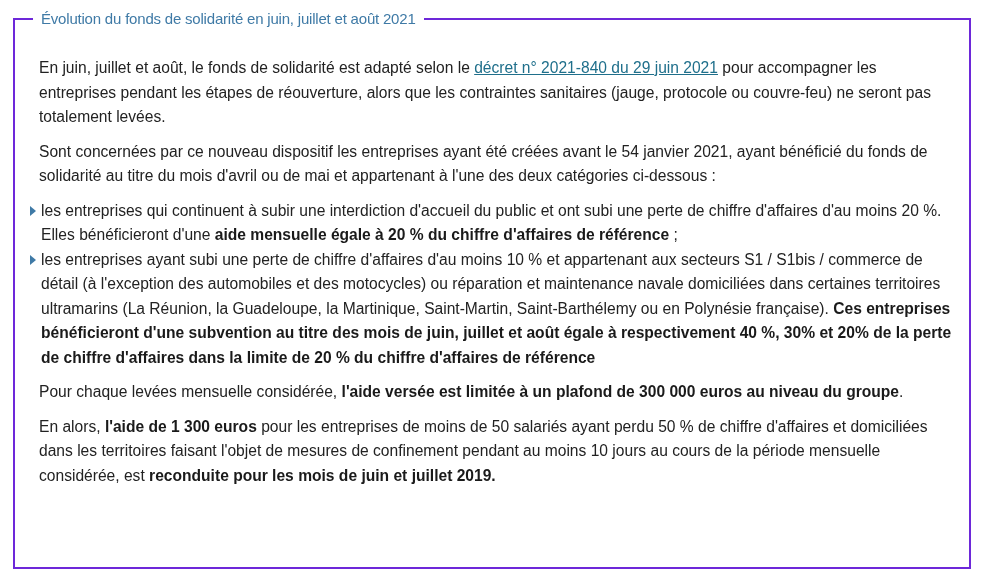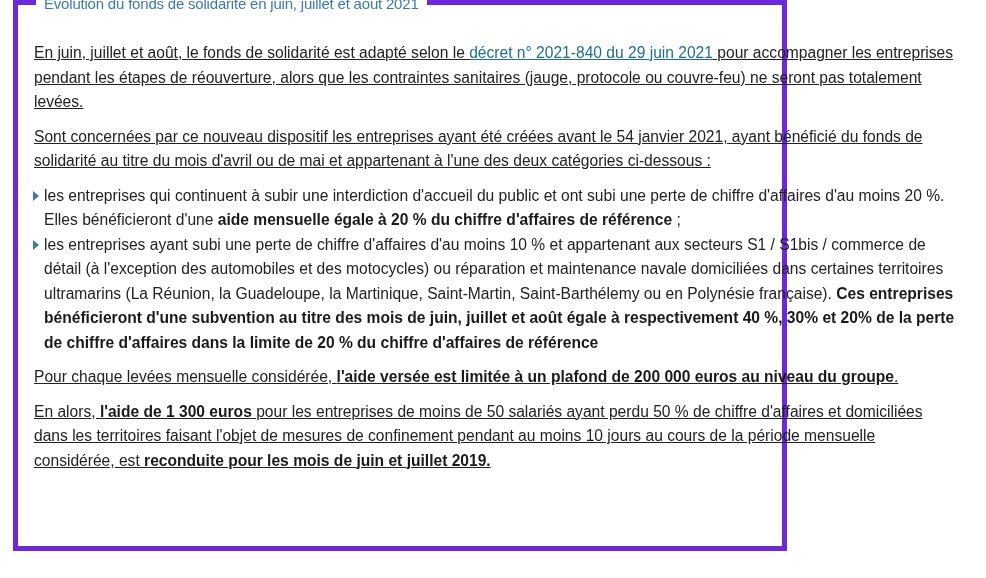--- a/index.html
+++ b/index.html
@@ -1,38 +1,38 @@
 <!DOCTYPE html>
 <html><head>
 <meta charset="utf-8">
 <style>
   html, body { margin: 0; padding: 0; background: #ffffff; }
   body { width: 986px; height: 578px; position: relative; overflow: hidden;
          font-family: "Liberation Sans", "DejaVu Sans", sans-serif; color: #222; }
-  .frame { position: absolute; left: 13px; top: 0; width: 774px; height: 551px;
-           border: 5px solid #6d28d9; box-sizing: border-box; }
+  .frame { position: absolute; left: 13px; top: 18px; width: 958px; height: 551px;
+           border: 2px solid #6d28d9; box-sizing: border-box; }
   .legend { position: absolute; left: 18px; top: -11px; background: #fff; padding: 0 8px;
             color: #3f7aa6; font-size: 15px; line-height: 20px; letter-spacing: -0.2px; }
   .content { position: absolute; left: 16px; top: 36px; width: 925px; font-size: 15.6px; line-height: 24.5px; }
-  p { margin: 0 0 10px 0; text-decoration: underline; }
+  p { margin: 0 0 10px 8px; }
   a { color: #1f6f8b; text-decoration: underline; }
   b { font-weight: bold; color: #1a1a1a; }
   ul { list-style: none; margin: 8px 0 10px 0; padding: 0; }
   li { position: relative; padding-left: 10px; }
   li .bullet { position: absolute; left: -1px; top: 7px; width: 0; height: 0;
                border-left: 6px solid #3f7aa6; border-top: 5px solid transparent; border-bottom: 5px solid transparent; }
 </style>
 </head>
 <body>
 
 <div class="frame">
   <div class="legend">Évolution du fonds de solidarité en juin, juillet et août 2021</div>
   <div class="content">
     <p><span>En juin, juillet et août, le fonds de solidarité est adapté selon le </span><a href="#">décret n° 2021-840 du 29 juin 2021</a><span> pour accompagner les entreprises pendant les étapes de réouverture, alors que les contraintes sanitaires (jauge, protocole ou couvre-feu) ne seront pas totalement levées.</span></p>
     <p>Sont concernées par ce nouveau dispositif les entreprises ayant été créées avant le 54 janvier 2021, ayant bénéficié du fonds de solidarité au titre du mois d'avril ou de mai et appartenant à l'une des deux catégories ci-dessous :</p>
     <ul>
       <li><span class="bullet"></span><span>les entreprises qui continuent à subir une interdiction d'accueil du public et ont subi une perte de chiffre d'affaires d'au moins 20 %. Elles bénéficieront d'une </span><b>aide mensuelle égale à 20 % du chiffre d'affaires de référence</b><span> ;</span></li>
       <li><span class="bullet"></span><span>les entreprises ayant subi une perte de chiffre d'affaires d'au moins 10 % et appartenant aux secteurs S1 / S1bis / commerce de détail (à l'exception des automobiles et des motocycles) ou réparation et maintenance navale domiciliées dans certaines territoires ultramarins (La Réunion, la Guadeloupe, la Martinique, Saint-Martin, Saint-Barthélemy ou en Polynésie française). </span><b>Ces entreprises bénéficieront d'une subvention au titre des mois de juin, juillet et août égale à respectivement 40 %, 30% et 20% de la perte de chiffre d'affaires dans la limite de 20 % du chiffre d'affaires de référence</b></li>
     </ul>
-    <p><span>Pour chaque levées mensuelle considérée, </span><b>l'aide versée est limitée à un plafond de 200 000 euros au niveau du groupe</b><span>.</span></p>
+    <p><span>Pour chaque levées mensuelle considérée, </span><b>l'aide versée est limitée à un plafond de 300 000 euros au niveau du groupe</b><span>.</span></p>
     <p><span>En alors, </span><b>l'aide de 1 300 euros</b><span> pour les entreprises de moins de 50 salariés ayant perdu 50 % de chiffre d'affaires et domiciliées dans les territoires faisant l'objet de mesures de confinement pendant au moins 10 jours au cours de la période mensuelle considérée, est </span><b>reconduite pour les mois de juin et juillet 2019.</b></p>
   </div>
 </div>
 
 </body></html>

